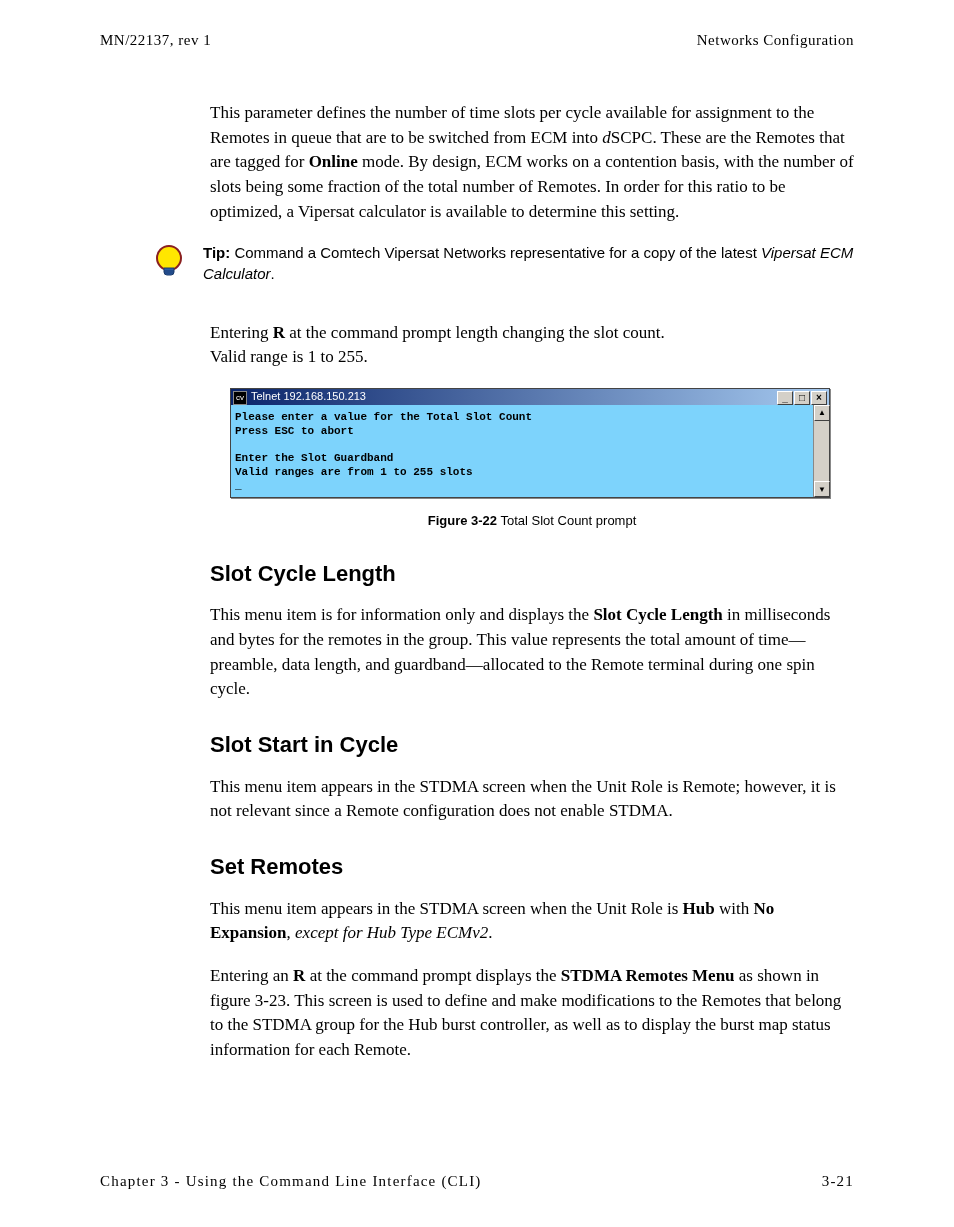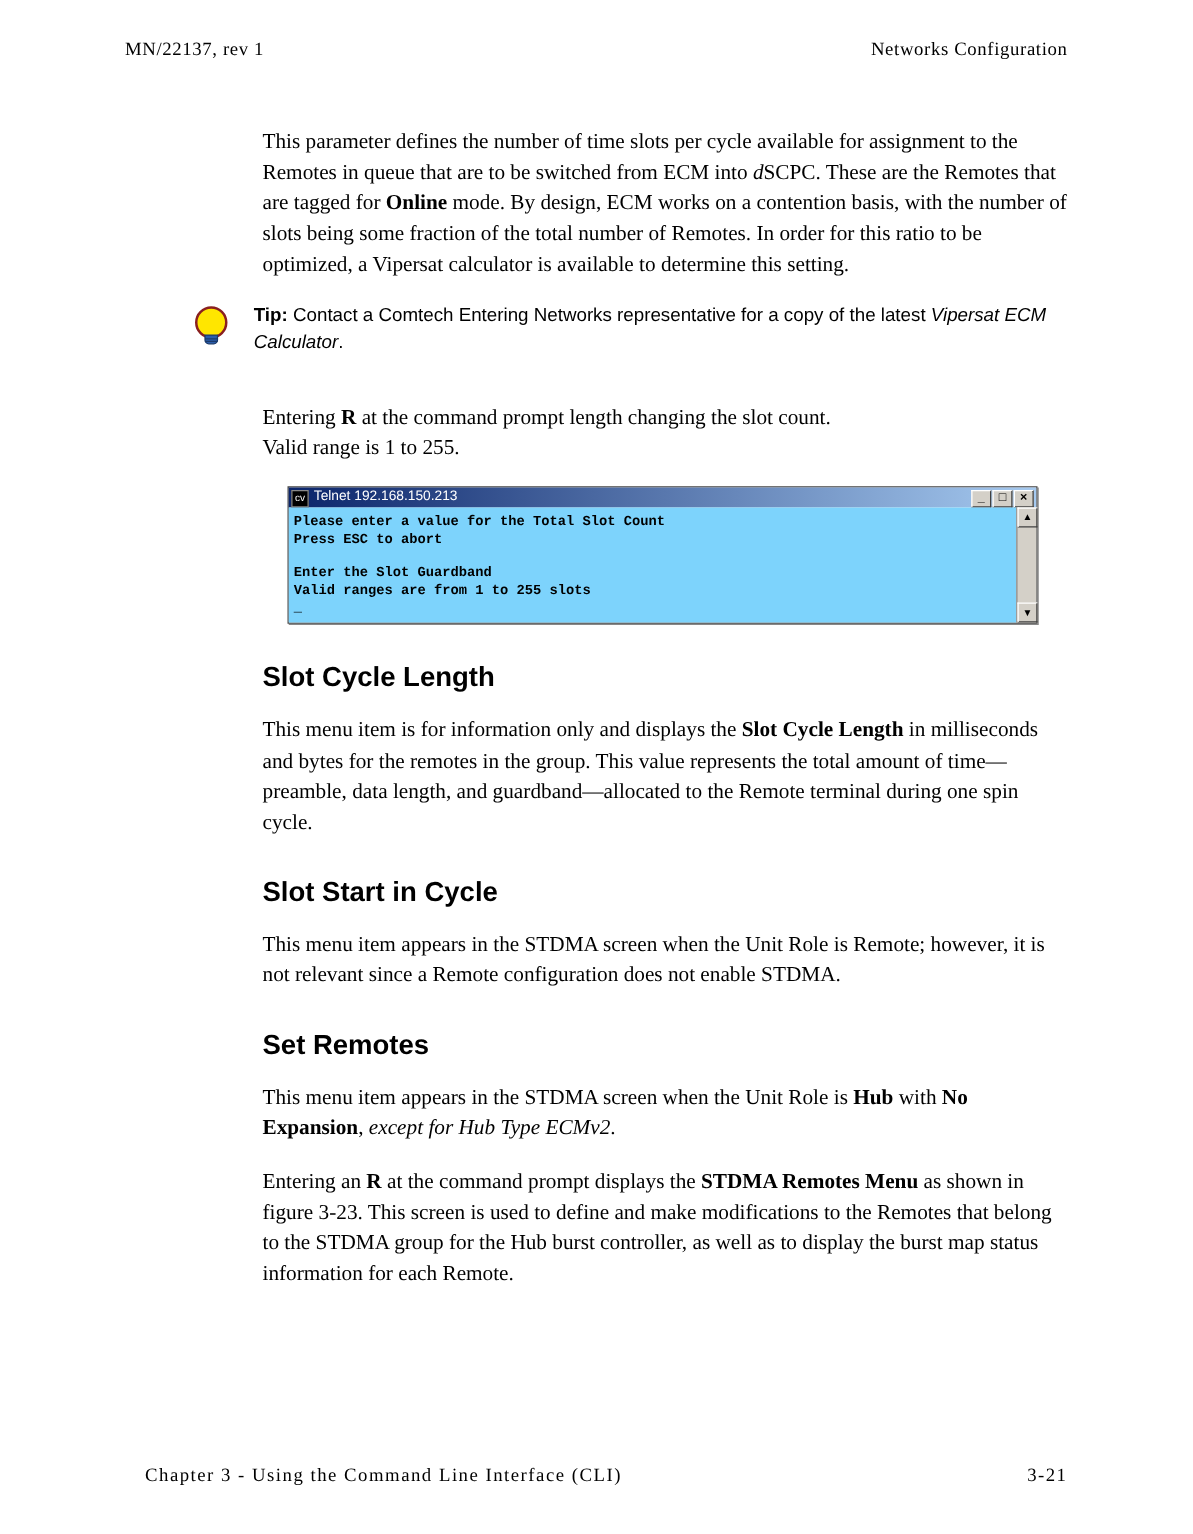--- a/index.html
+++ b/index.html
@@ -143,21 +143,20 @@
   .figure-caption .fb { font-weight: bold; }
   .footer {
     position: absolute;
     bottom: 35px;
     left: 100px;
     right: 100px;
     display: flex;
     justify-content: space-between;
     font-size: 15px;
     letter-spacing: 1.2px;
-    margin-left: 16px;
   }
   .footer-left { letter-spacing: 1.2px; }
 </style>
 </head>
 <body>
 
 <div class="header">
   <span>MN/22137, rev 1</span>
   <span>Networks Configuration</span>
 </div>
@@ -171,21 +170,21 @@
   <div class="tip-row">
     <div class="tip-icon">
       <svg width="28" height="40" viewBox="0 0 28 40">
         <circle cx="14" cy="14" r="12" fill="#ffe600" stroke="#8a2020" stroke-width="2"></circle>
         <path d="M9 24 h10 v4 a3 3 0 0 1 -3 3 h-4 a3 3 0 0 1 -3 -3 z" fill="#2a5caa" stroke="#1a3a6a" stroke-width="1"></path>
         <line x1="9" y1="27" x2="19" y2="27" stroke="#1a3a6a" stroke-width="1"></line>
         <line x1="9" y1="29" x2="19" y2="29" stroke="#1a3a6a" stroke-width="1"></line>
       </svg>
     </div>
     <div class="tip-text">
-      <span class="tip-label">Tip:</span><span>  Contact a Comtech Entering Networks representative for a copy of the latest </span><em>Vipersat ECM Calculator</em><span>.</span>
+      <span class="tip-label">Tip:</span><span>  Command a Comtech Vipersat Networks representative for a copy of the latest </span><em>Vipersat ECM Calculator</em><span>.</span>
     </div>
   </div>
 
   <p class="para">
     <span>Entering </span><span class="bold">R</span><span> at the command prompt length changing the slot count.</span><br>
     <span>Valid range is 1 to 255.</span>
   </p>
 
   <div class="figure-wrap">
     <div class="telnet-window">
@@ -204,20 +203,23 @@
 
 Enter the Slot Guardband
 Valid ranges are from 1 to 255 slots
 _</pre>
         <div class="telnet-scroll">
           <div class="sbtn">▲</div>
           <div class="sbtn">▼</div>
         </div>
       </div>
     </div>
+    <div class="figure-caption">
+      <span class="fb">Figure 3-22</span><span>   Total Slot Count prompt</span>
+    </div>
   </div>
 
   <h2 class="h2">Slot Cycle Length</h2>
   <p class="para">
     <span>This menu item is for information only and displays the </span><span class="bold">Slot Cycle Length</span><span> in milliseconds and bytes for the remotes in the group. This value represents the total amount of time—preamble, data length, and guardband—allocated to the Remote terminal during one spin cycle.</span>
   </p>
 
   <h2 class="h2">Slot Start in Cycle</h2>
   <p class="para">This menu item appears in the STDMA screen when the Unit Role is Remote; however, it is not relevant since a Remote configuration does not enable STDMA.</p>
 

